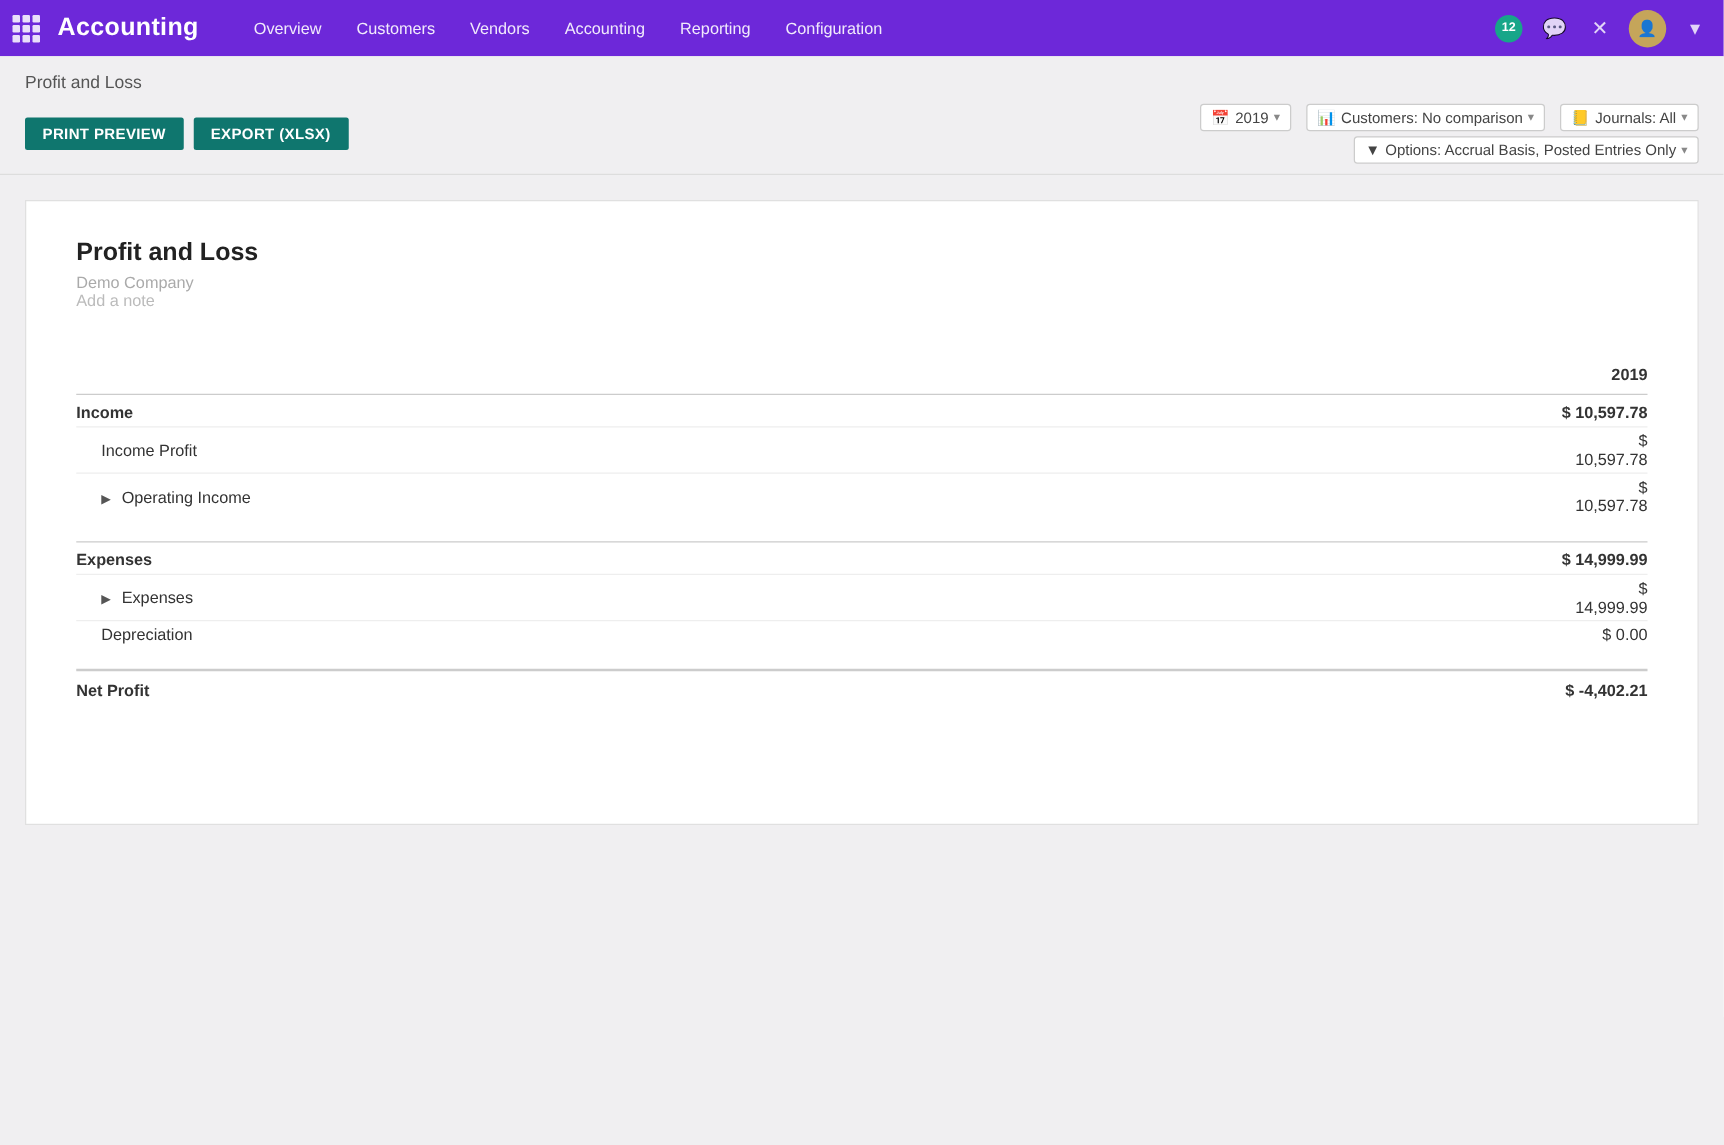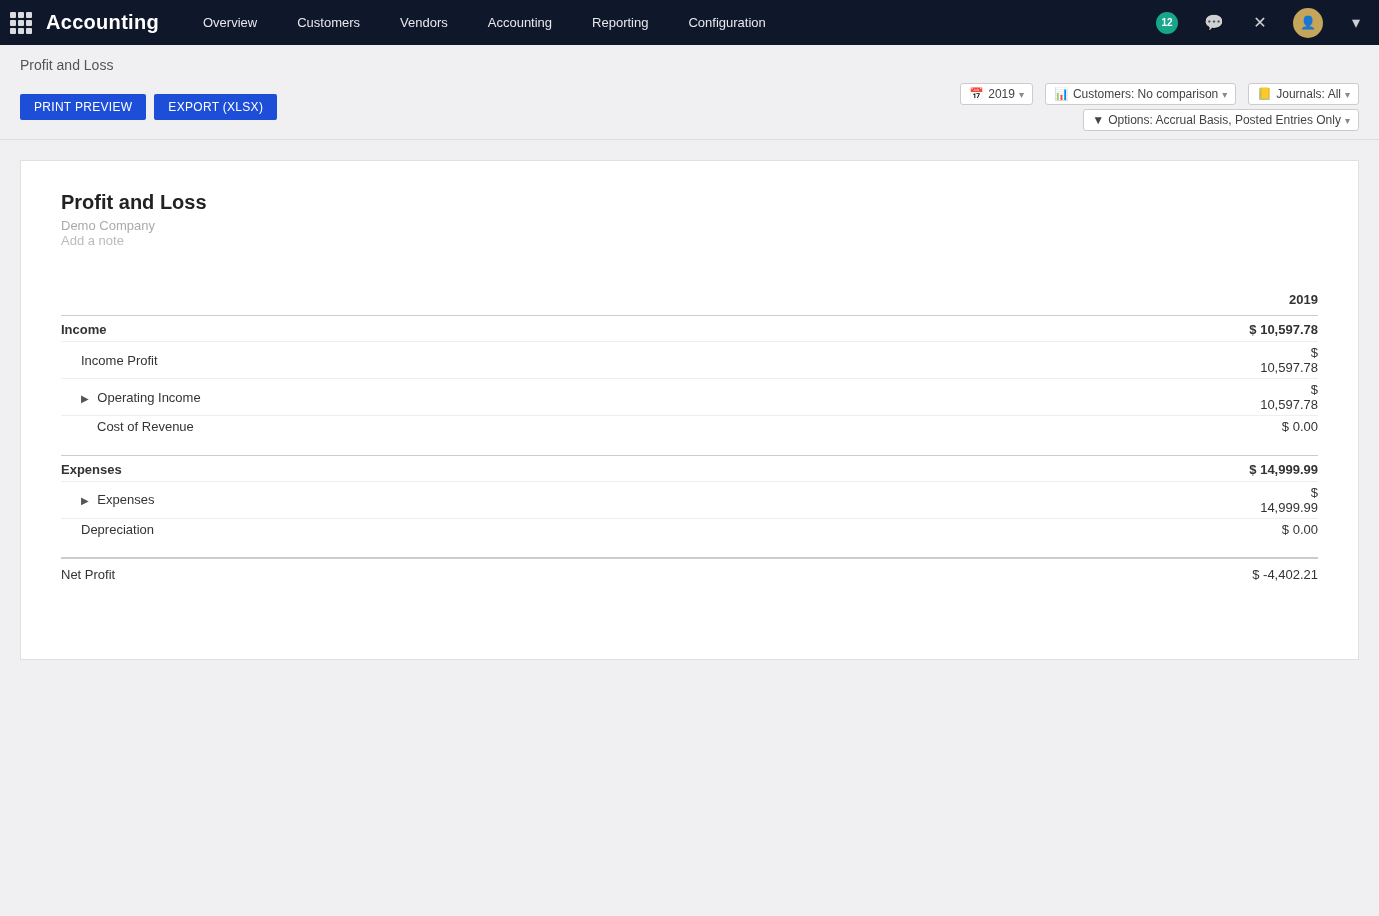--- a/index.html
+++ b/index.html
@@ -1,20 +1,20 @@
 <!DOCTYPE html>
 <html><head>
   <meta charset="utf-8">
   <style>
     * { box-sizing: border-box; margin: 0; padding: 0; }
     body { font-family: 'Segoe UI', Arial, sans-serif; font-size: 13px; background: #f0eff1; color: #333; }
 
     
     .topnav {
-      background: #0f172a;
+      background: #6d28d9;
       display: flex;
       align-items: center;
       height: 45px;
       padding: 0 10px;
       color: #fff;
     }
     .topnav-grid-icon {
       display: grid;
       grid-template-columns: repeat(3, 6px);
       grid-template-rows: repeat(3, 6px);
@@ -29,36 +29,36 @@
     }
     .topnav-app-title {
       font-size: 20px;
       font-weight: 600;
       color: #fff;
       margin-right: 30px;
       letter-spacing: 0.3px;
     }
     .topnav-menu {
       display: flex;
-      gap: 12px;
+      gap: 0;
       flex: 1;
     }
     .topnav-menu-item {
       color: rgba(255,255,255,0.9);
       padding: 0 14px;
       height: 45px;
       line-height: 45px;
       cursor: pointer;
       font-size: 13px;
       white-space: nowrap;
     }
     .topnav-right {
       display: flex;
       align-items: center;
-      gap: 20px;
+      gap: 10px;
       margin-left: auto;
     }
     .topnav-badge {
       position: relative;
       display: flex;
       align-items: center;
       justify-content: center;
       width: 28px;
       height: 28px;
       cursor: pointer;
@@ -109,26 +109,26 @@
       color: #555;
       margin-bottom: 10px;
     }
     .toolbar {
       display: flex;
       align-items: center;
       gap: 8px;
       flex-wrap: wrap;
     }
     .btn-teal {
-      background: #1d4ed8;
+      background: #0f766e;
       color: #fff;
       border: none;
       padding: 6px 14px;
       font-size: 12px;
-      font-weight: 400;
+      font-weight: 700;
       cursor: pointer;
       border-radius: 2px;
       letter-spacing: 0.3px;
     }
 
     .filter-controls {
       margin-left: auto;
       display: flex;
       flex-direction: column;
       align-items: flex-end;
@@ -227,21 +227,21 @@
     .report-table tr.sub-row.indent2 td:first-child {
       padding-left: 36px;
     }
     .report-table td.amount {
       text-align: right;
       width: 160px;
     }
     .amount-grey { color: #aaa; }
     .spacer-row td { height: 18px; }
     .net-profit-row td {
-      font-weight: 400;
+      font-weight: 700;
       font-size: 13px;
       padding: 8px 0 4px 0;
       border-top: 2px solid #ccc;
     }
     .net-profit-row td.amount {
       text-align: right;
     }
     .expandable-icon {
       display: inline-block;
       font-size: 10px;
@@ -350,24 +350,20 @@
         </tr>
 
         <tr class="sub-row">
           <td>
             <span class="expandable-icon">▶</span>
             <span>Operating Income</span>
           </td>
           <td class="amount">$ 10,597.78</td>
         </tr>
 
-        <tr class="sub-row indent2">
-          <td>Cost of Revenue</td>
-          <td class="amount amount-grey">$ 0.00</td>
-        </tr>
 
 
         <tr class="spacer-row">
             <td></td>
             <td></td>
           </tr>
 
         <tr class="section-header">
           <td>Expenses</td>
           <td class="amount">$ 14,999.99</td>

